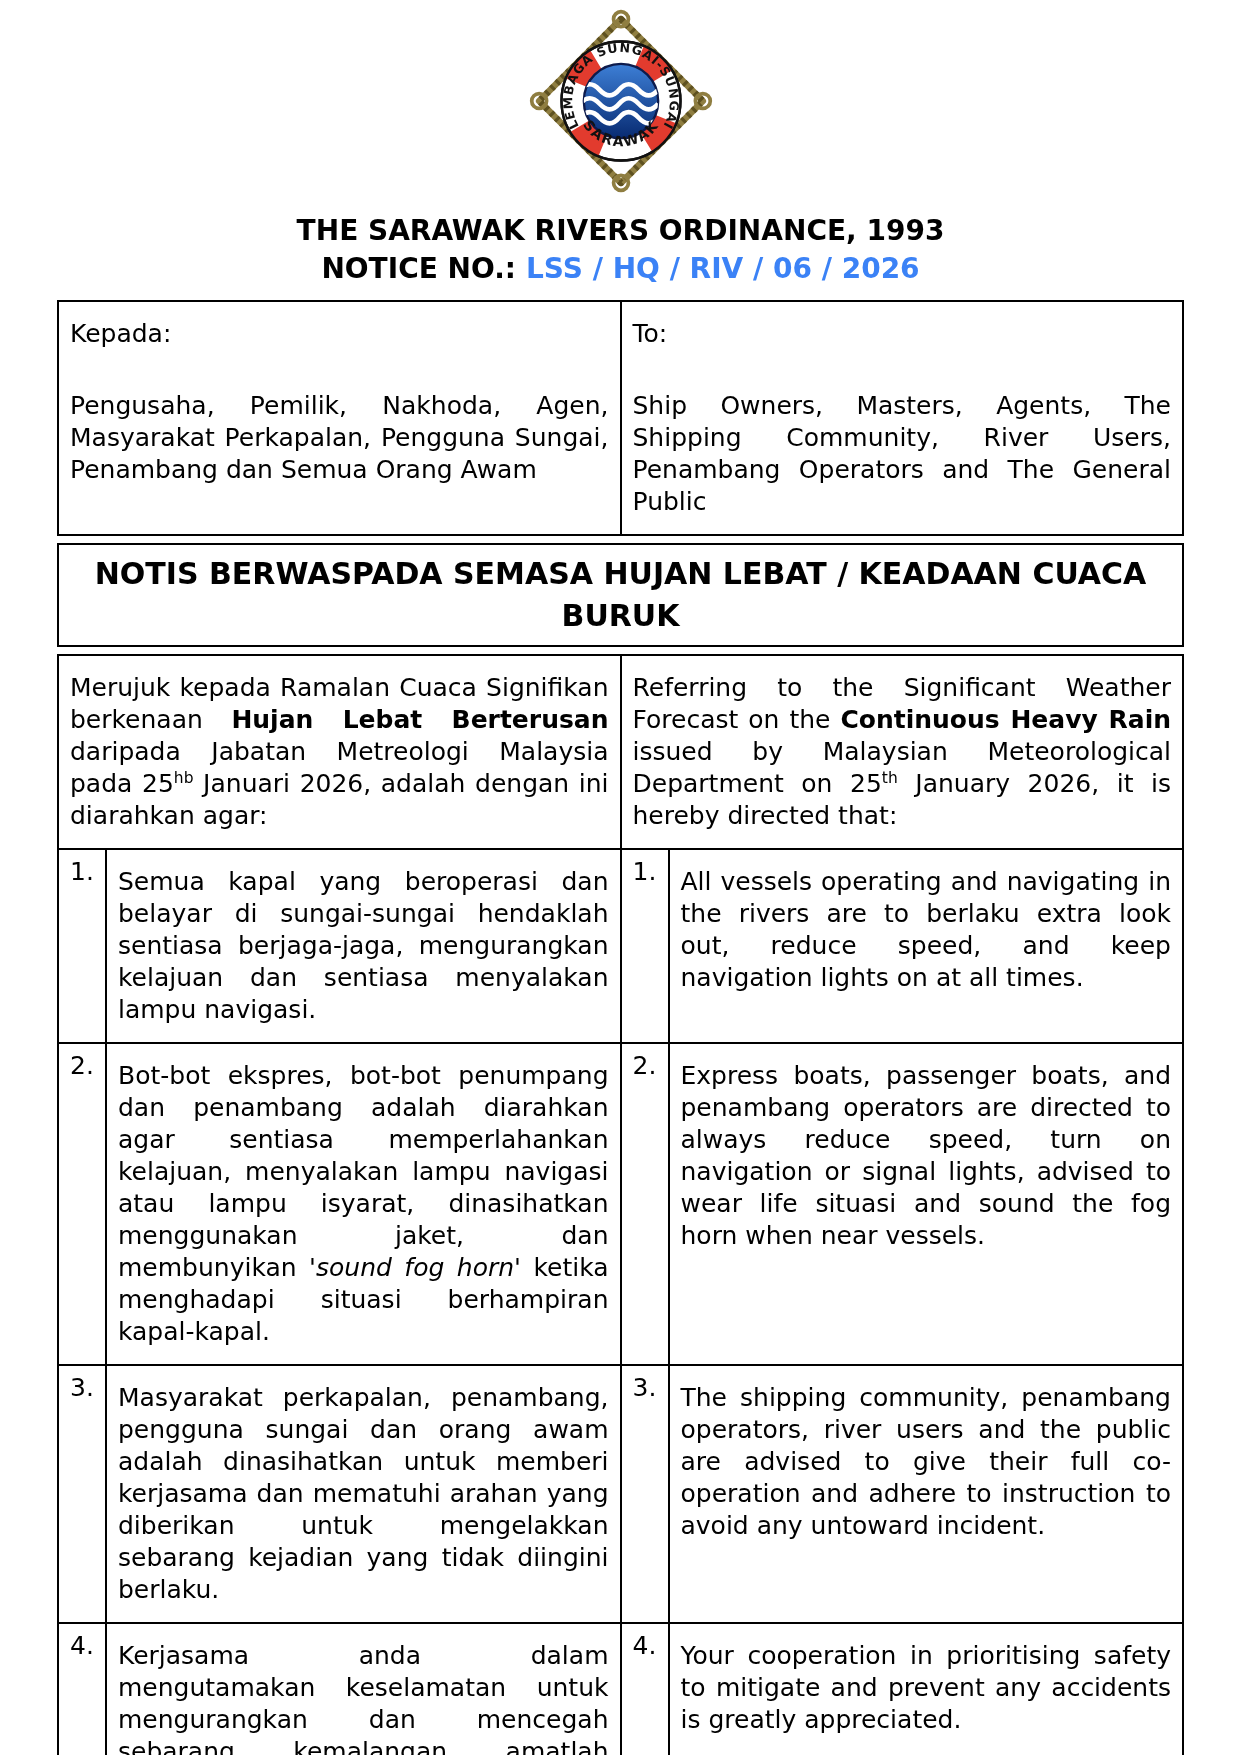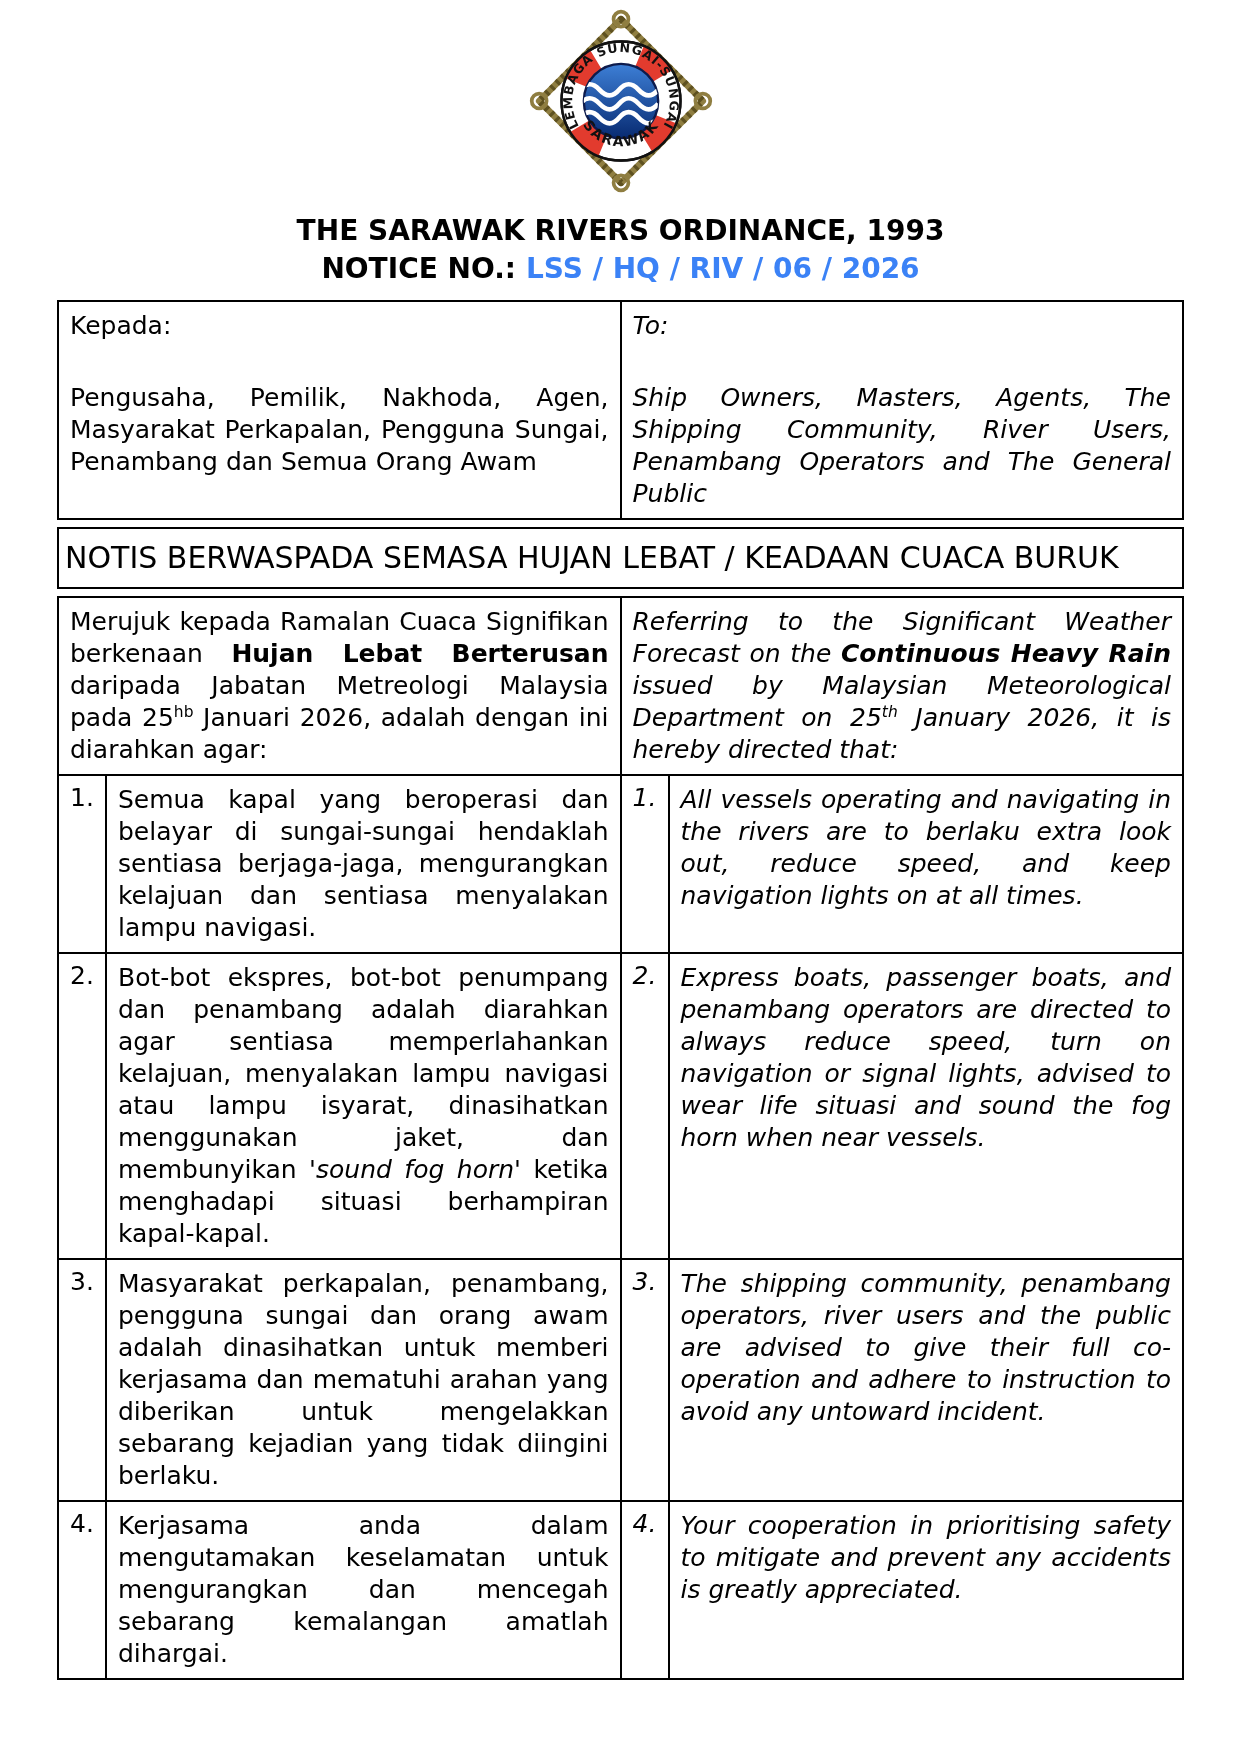--- a/index.html
+++ b/index.html
@@ -6,29 +6,29 @@
   .page{
     width:1241px;height:1755px;box-sizing:border-box;
     padding:8px 57px 0 57px;
     font-family:"DejaVu Sans","Liberation Sans",sans-serif;
     color:#000;background:#fff;position:relative;overflow:hidden;
   }
   .logo-wrap{text-align:center;height:190px;}
   .title-block{text-align:center;margin-top:14px;font-weight:bold;font-size:28px;line-height:38px;}
   .notice-no{color:#3b82f6;margin-left:10px;}
   .tbl{width:100%;border-collapse:collapse;table-layout:fixed;}
-  .tbl td{border:2px solid #000;vertical-align:top;padding:8px 11px;font-size:25px;line-height:32px;}
+  .tbl td{border:2px solid #000;vertical-align:top;padding:16px 11px;font-size:25px;line-height:32px;}
   .addressee-tbl{margin-top:12px;}
   .addressee-tbl td{height:150px;}
   .addressee-tbl p{margin:0;}
   .addressee-tbl p.body{margin-top:40px;}
-  .en{font-style:italic;}
+  .en{}
   .just{text-align:justify;}
   .subject-box{
-    border:2px solid #000;margin-top:7px;font-weight:normal;
+    border:2px solid #000;margin-top:7px;text-align:center;font-weight:bold;
     font-size:30px;line-height:42px;padding:8px 6px;
   }
   .main-tbl{margin-top:7px;}
   .main-tbl td.num{padding:6px 4px;text-align:center;}
   .intro-row td{height:128px;}
   .row-1 td{height:142px;}
   .row-2 td{height:258px;}
   .row-3 td{height:202px;}
   .row-4 td{height:122px;}
   sup{font-size:0.62em;line-height:0;}

